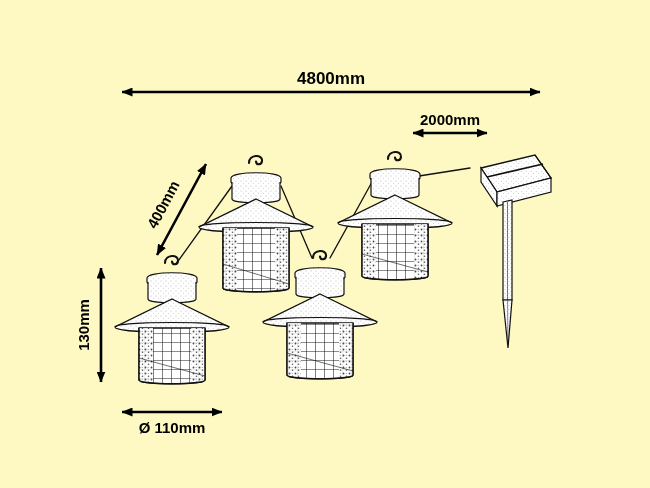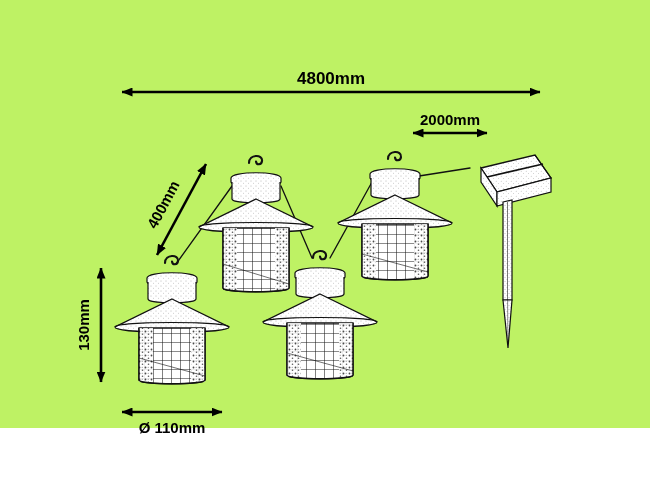--- a/index.html
+++ b/index.html
@@ -9,22 +9,22 @@
   }
   body {
     width: 650px;
     height: 488px;
     font-family: "Liberation Sans", sans-serif;
     overflow: hidden;
   }
   #stage {
     position: relative;
     width: 650px;
-    height: 428px;
-    background: #bef264;
+    height: 488px;
+    background: #fef9c3;
   }
   #stage svg {
     position: absolute;
     top: 0;
     left: 0;
     display: block;
   }
   .dim-text {
     font-family: "Liberation Sans", sans-serif;
     font-weight: bold;

